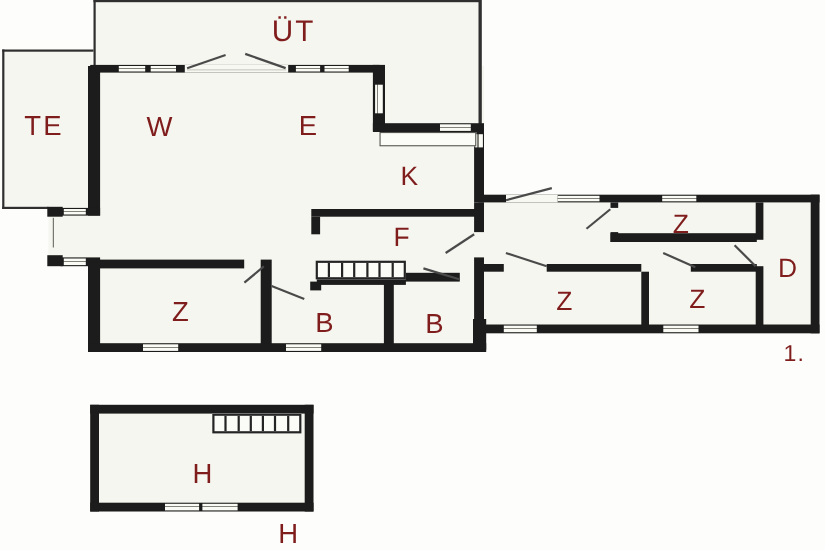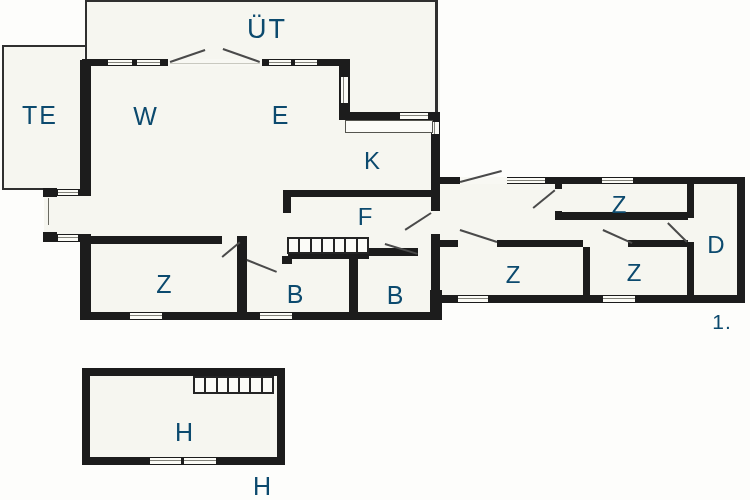--- a/index.html
+++ b/index.html
@@ -10,21 +10,21 @@
   .thin{position:absolute;background:#2f2f2f;}
   .hair{position:absolute;background:#6b6b63;}
   .winH{position:absolute;background:linear-gradient(to bottom,#fbfbf6 0,#fbfbf6 2px,#82827a 2px,#82827a 3px,#fbfbf6 3px);}
   .winV{position:absolute;background:linear-gradient(to right,#fbfbf6 0,#fbfbf6 2px,#82827a 2px,#82827a 3px,#fbfbf6 3px);}
   .gap{position:absolute;background:#f8f8f3;}
   .diag{position:absolute;height:1.5px;background:#4a4a4a;transform-origin:0 50%;}
   .stairs{position:absolute;display:flex;border:2px solid #242424;background:#fbfbf7;box-sizing:border-box;}
   .stairs .cell{flex:1;border-right:2px solid #242424;}
   .stairs .cell:last-child{border-right:none;}
   .counter{position:absolute;border:1px solid #55554f;background:#fbfbf7;box-sizing:border-box;}
-  .label{position:absolute;transform:translate(-50%,-50%);color:#0c4a6e;letter-spacing:2px;white-space:nowrap;}
+  .label{position:absolute;transform:translate(-50%,-50%);color:#7f1d1d;letter-spacing:2px;white-space:nowrap;}
   .fs27{font-size:27px;} .fs25{font-size:25px;} .fs24{font-size:24px;} .fs21{font-size:21px;letter-spacing:1px;}
 </style>
 </head>
 <body>
 
 <div id="canvas">
 
   <div class="fill" style="left:86px;top:2px;width:349px;height:57px;"></div>
   <div class="fill" style="left:345px;top:2px;width:90px;height:113px;"></div>
   <div class="fill" style="left:3px;top:46px;width:81px;height:143px;"></div>

